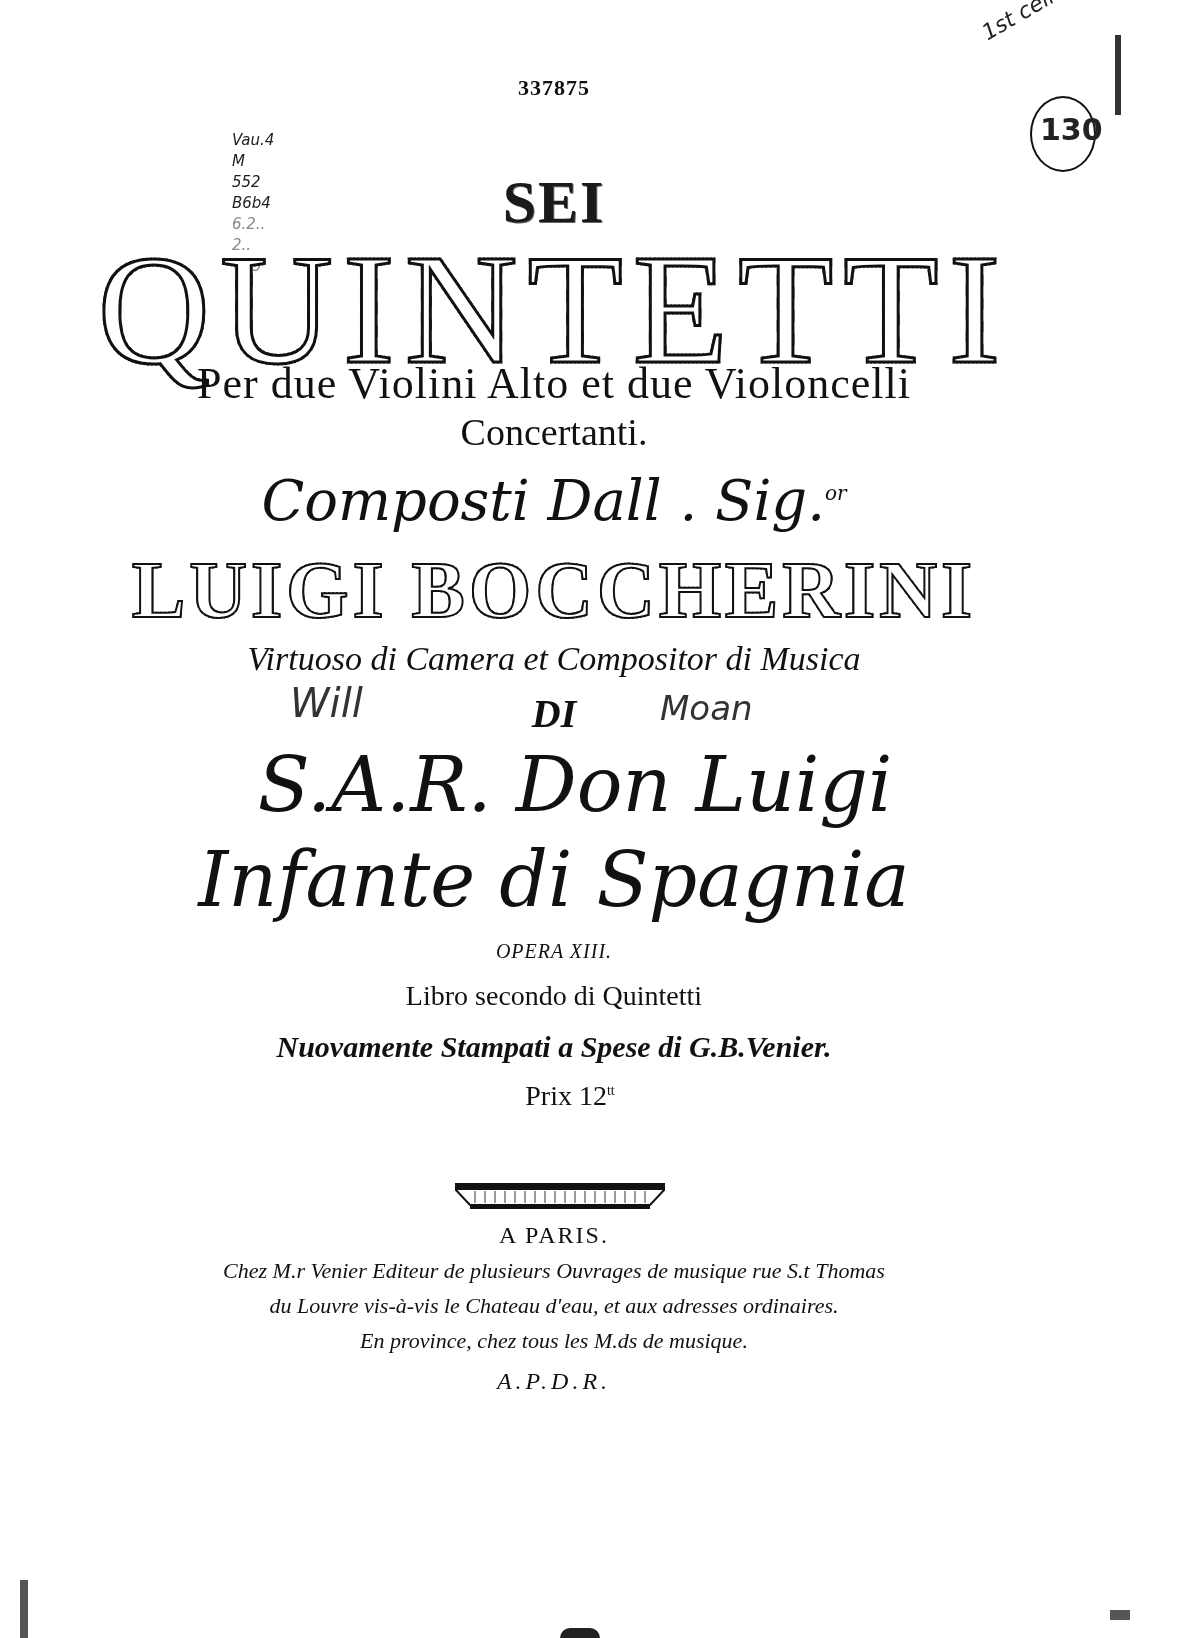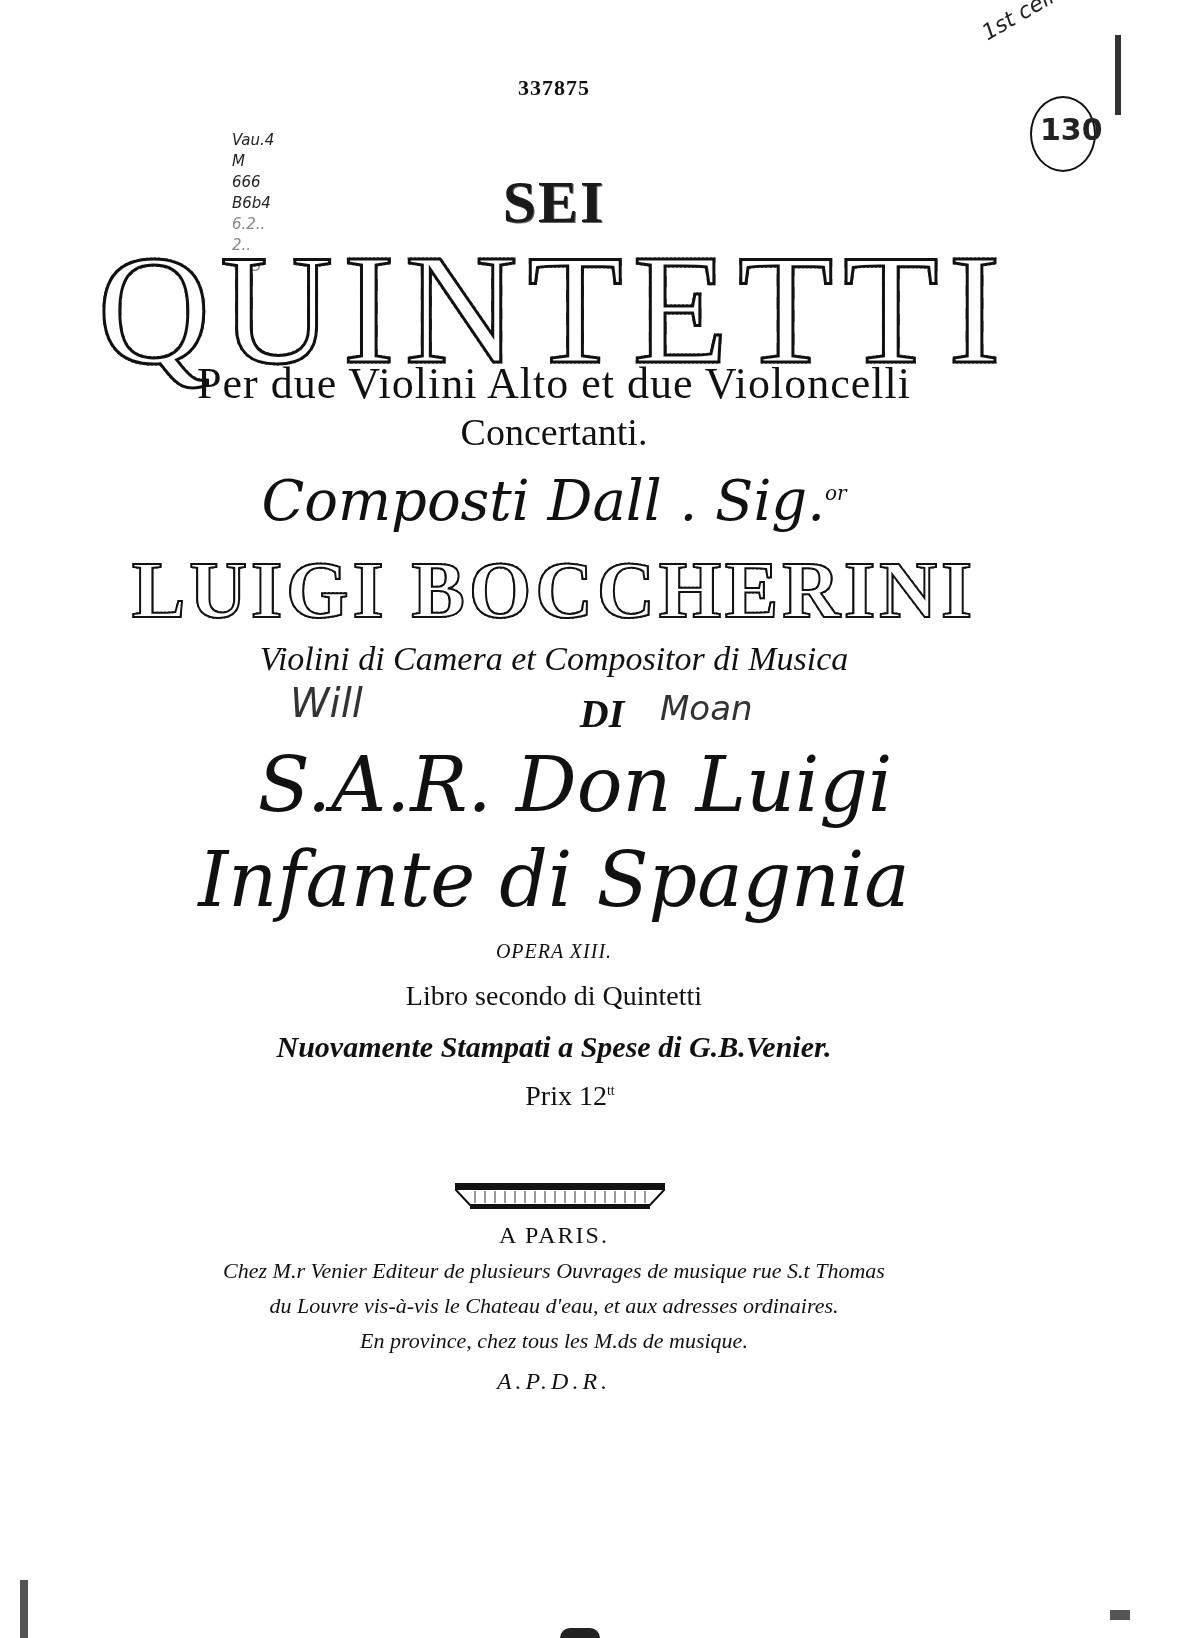--- a/index.html
+++ b/index.html
@@ -40,21 +40,21 @@
                border: 2px solid #111; border-radius: 50%; }
 </style>
 </head>
 <body>
 
 <div class="abs center stamp" style="top:75px;">337875</div>
 
 <div class="abs hand" style="left:232px; top:82px; font-size:15px; line-height:21px;margin-top:48px;">
   <div>Vau.4</div>
   <div>M</div>
-  <div>666</div>
+  <div>552</div>
   <div>B6b4</div>
   <div style="color:#888;">6.2..</div>
   <div style="color:#888;">2..</div>
   <div style="color:#888;">V45</div>
 </div>
 
 <div class="abs hand" style="left:990px; top:20px; font-size:22px; transform:rotate(-30deg); transform-origin:left bottom;">1st cello</div>
 <div class="circle130"></div>
 <div class="abs hand" style="left:1040px; top:112px; font-size:30px; font-weight:bold; font-style:normal;">130</div>
 
@@ -66,24 +66,24 @@
 <div class="abs center sei" style="top:168px;">SEI</div>
 <div class="abs center quintetti" style="top:232px;">QUINTETTI</div>
 
 <div class="abs center per" style="top:358px;">Per due Violini Alto et due Violoncelli</div>
 <div class="abs center concert" style="top:410px;">Concertanti.</div>
 
 <div class="abs center script composti" style="top:468px;">
   <span>Composti Dall . Sig.</span><sup style="font-size:20px;">or</sup>
 </div>
 <div class="abs center name" style="top:545px;">LUIGI BOCCHERINI</div>
-<div class="abs center virtuoso" style="top:640px;">Violini di Camera et Compositor di Musica</div>
+<div class="abs center virtuoso" style="top:640px;">Virtuoso di Camera et Compositor di Musica</div>
 
 <div class="abs hand" style="left:290px; top:680px; font-size:40px; color:#333;">Will</div>
-<div class="abs center di" style="top:690px;padding-left:48px;">DI</div>
+<div class="abs center di" style="top:690px;">DI</div>
 <div class="abs hand" style="left:660px; top:688px; font-size:34px; color:#333;">Moan</div>
 
 <div class="abs center script sar" style="top:740px;">S.A.R. Don Luigi</div>
 <div class="abs center script infante" style="top:835px;">Infante di Spagnia</div>
 
 <div class="abs center opera" style="top:940px;">OPERA XIII.</div>
 <div class="abs center libro" style="top:980px;">Libro secondo di Quintetti</div>
 <div class="abs center nuov" style="top:1030px;">Nuovamente Stampati a Spese di G.B.Venier.</div>
 <div class="abs center prix" style="top:1080px;">
   <span>Prix 12</span><sup style="font-size:14px;">tt</sup>

